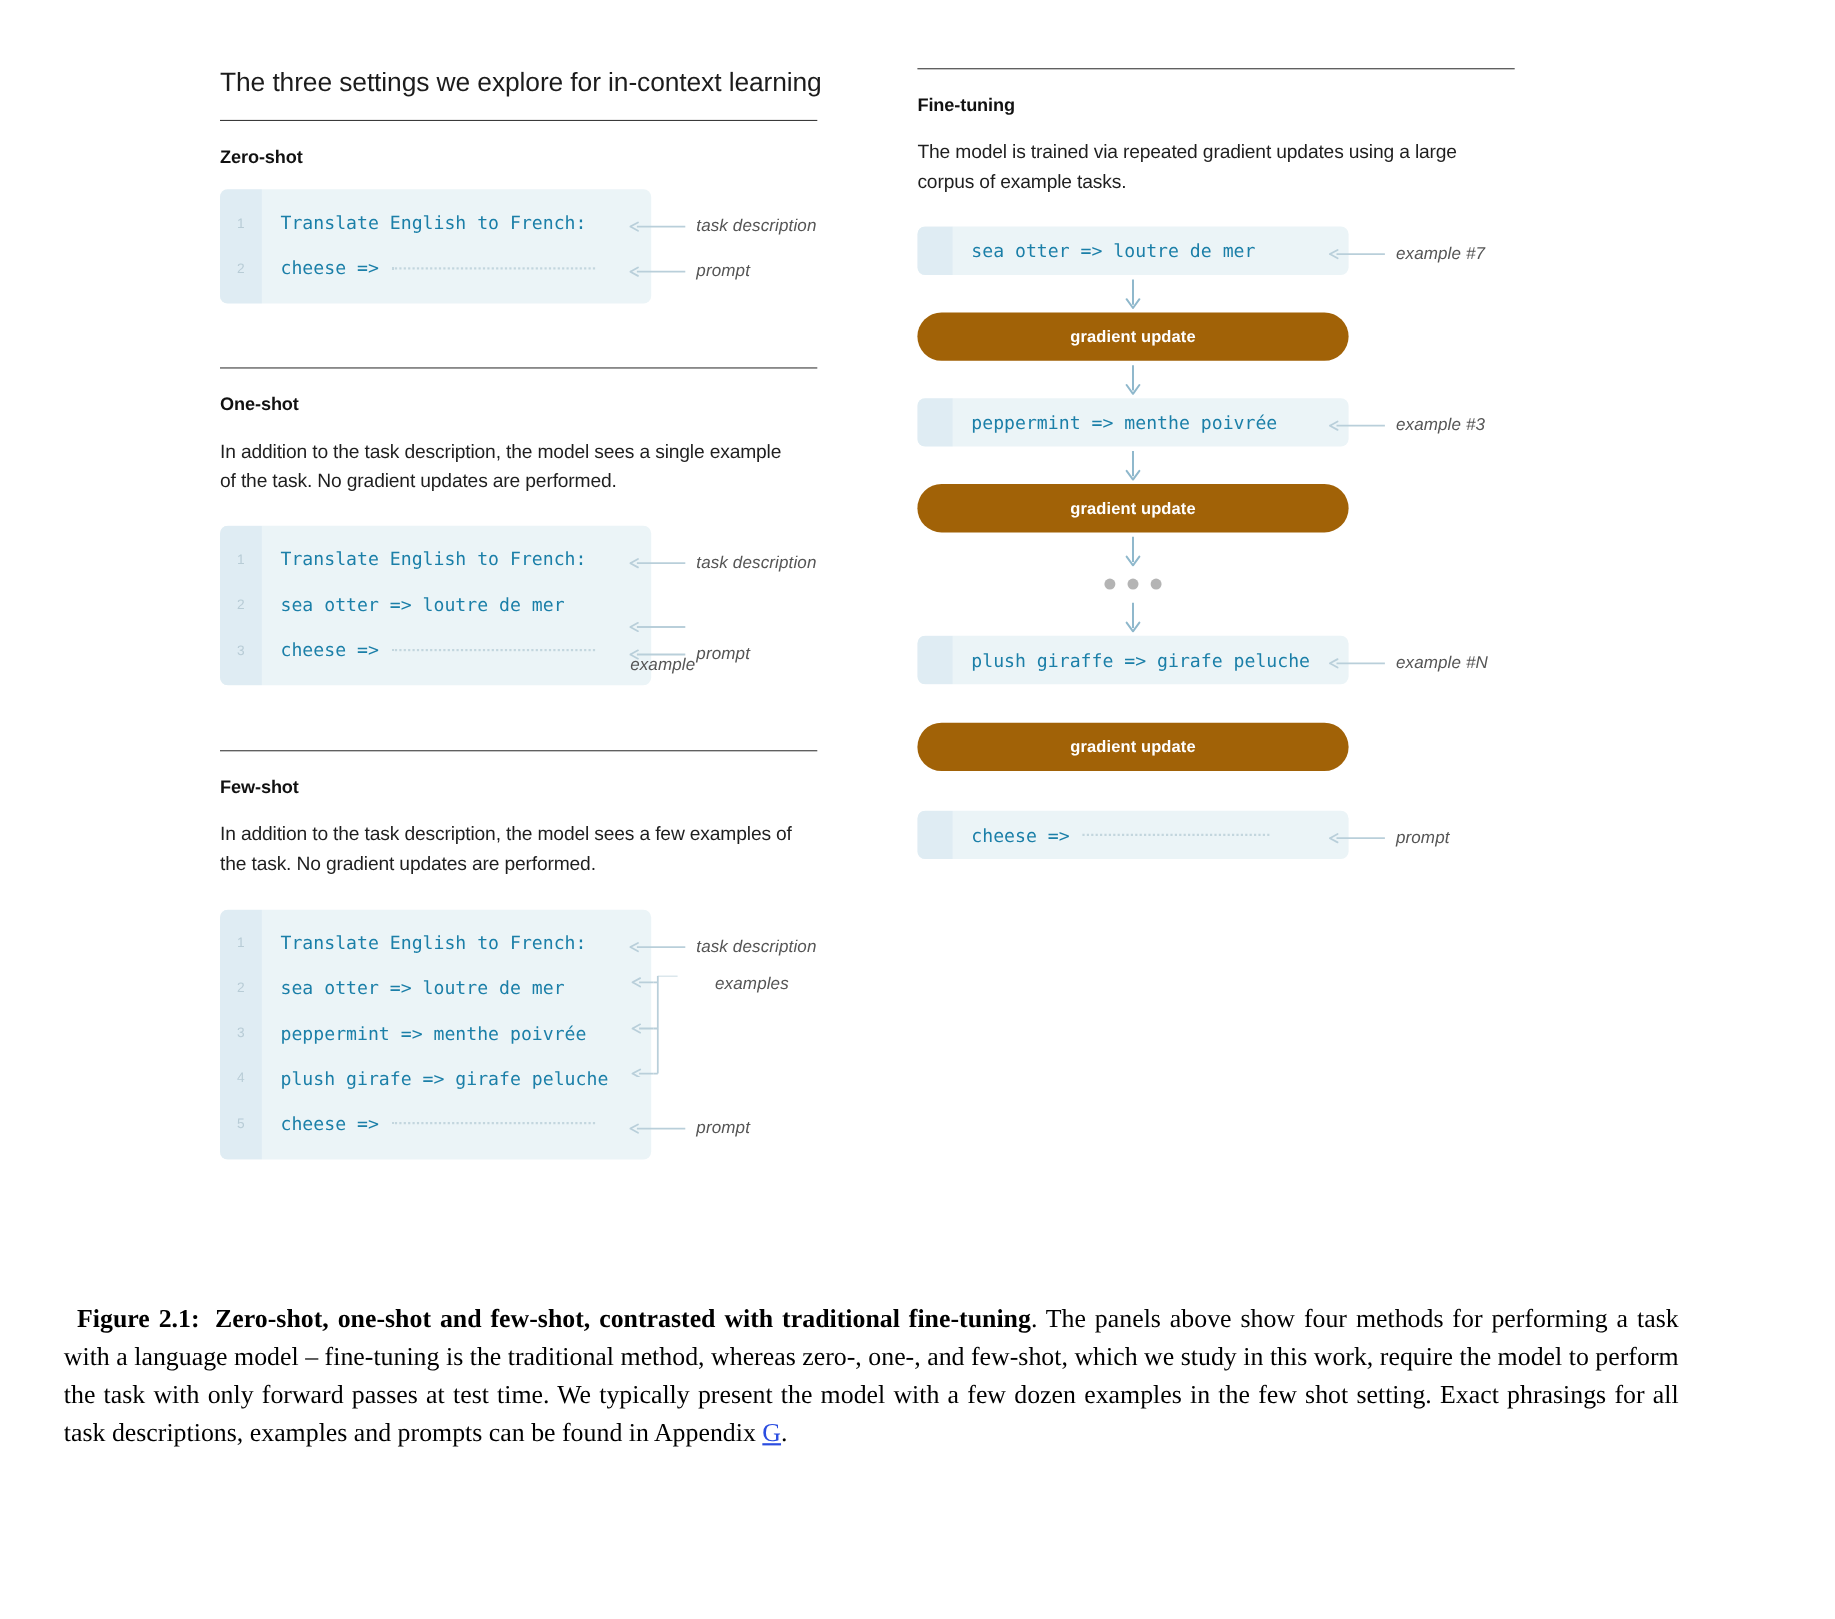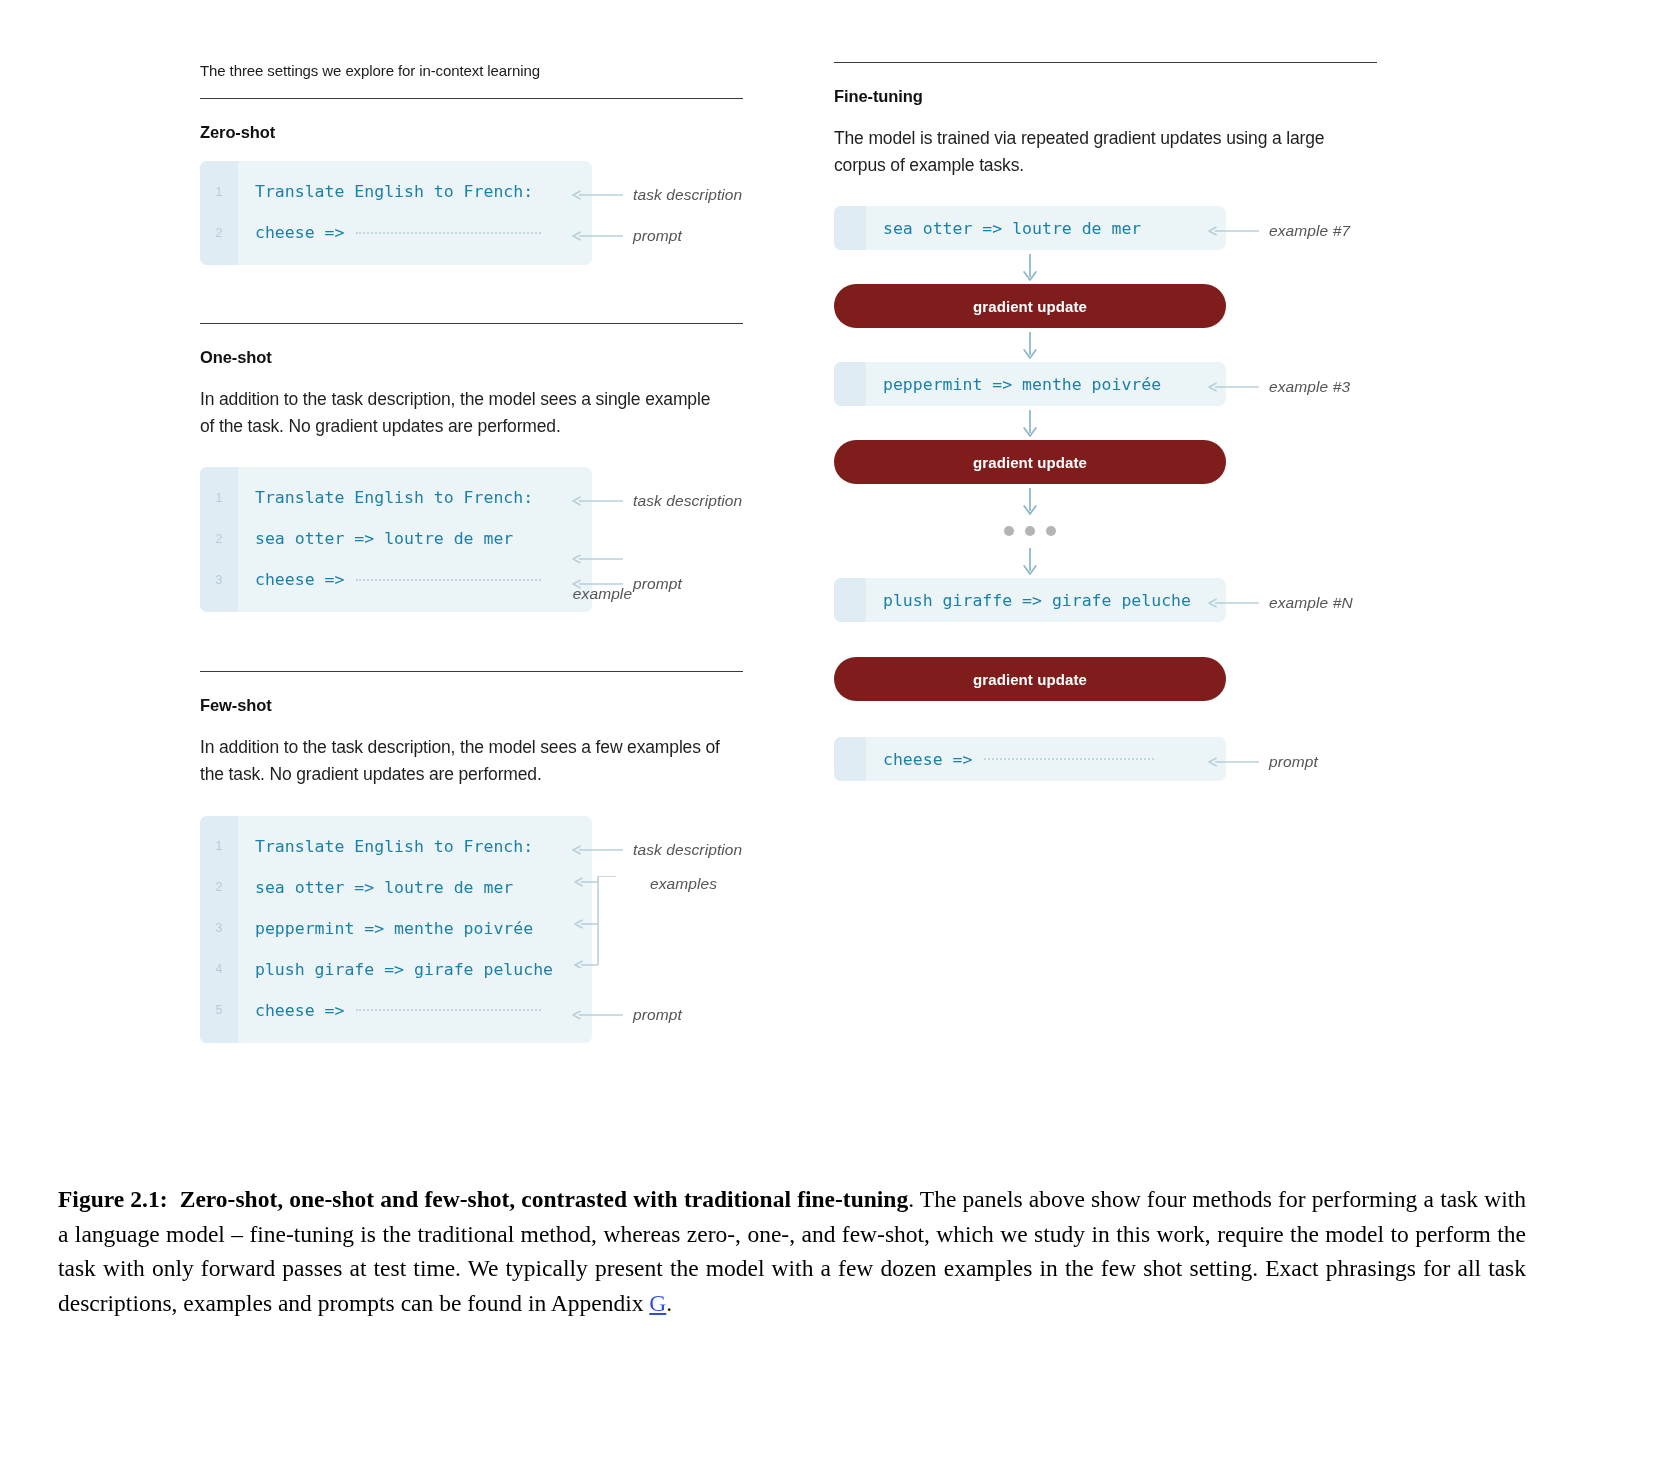--- a/index.html
+++ b/index.html
@@ -24,21 +24,21 @@
 
   
   .col {
     position: absolute;
     top: 62px;
   }
   .col-left  { left: 200px; width: 560px; }
   .col-right { left: 834px; width: 560px; }
 
   .col-title {
-    font-size: 15px;
+    font-size: 24px;
     font-weight: 400;
     color: #1c1c1c;
     letter-spacing: -0.1px;
     white-space: nowrap;
     padding-bottom: 19px;
   }
   .col-rule {
     border-bottom: 1.4px solid #3a3a3a;
     width: 543px;
     margin-bottom: 24px;
@@ -158,21 +158,21 @@
     font-size: 16.5px;
     color: #1b7fa8;
     white-space: pre;
     padding-left: 17px;
     position: relative;
     z-index: 2;
   }
   .grad-btn {
     width: 392px;
     height: 44px;
-    background: #7f1d1d;
+    background: #a16207;
     border-radius: 22px;
     color: #ffffff;
     font-size: 15px;
     font-weight: bold;
     display: flex;
     align-items: center;
     justify-content: center;
     letter-spacing: 0.1px;
     border: none;
     font-family: "Liberation Sans", sans-serif;
@@ -203,21 +203,21 @@
     position: absolute;
     left: 58px;
     top: 1182px;
     width: 1468px;
     font-family: "Liberation Serif", serif;
     font-size: 23.5px;
     line-height: 1.47;
     color: #000;
     text-align: justify;
   }
-  .caption b { font-weight: bold; }
+  .caption b { font-weight: bold; margin-left: 12px; }
   .caption .link { color: #2b4de0; }
 </style>
 </head>
 <body>
 
 <div class="figure-area">
 
   <div class="col col-left">
     <div class="col-title">The three settings we explore for in-context learning</div>
     <div class="col-rule"></div>

